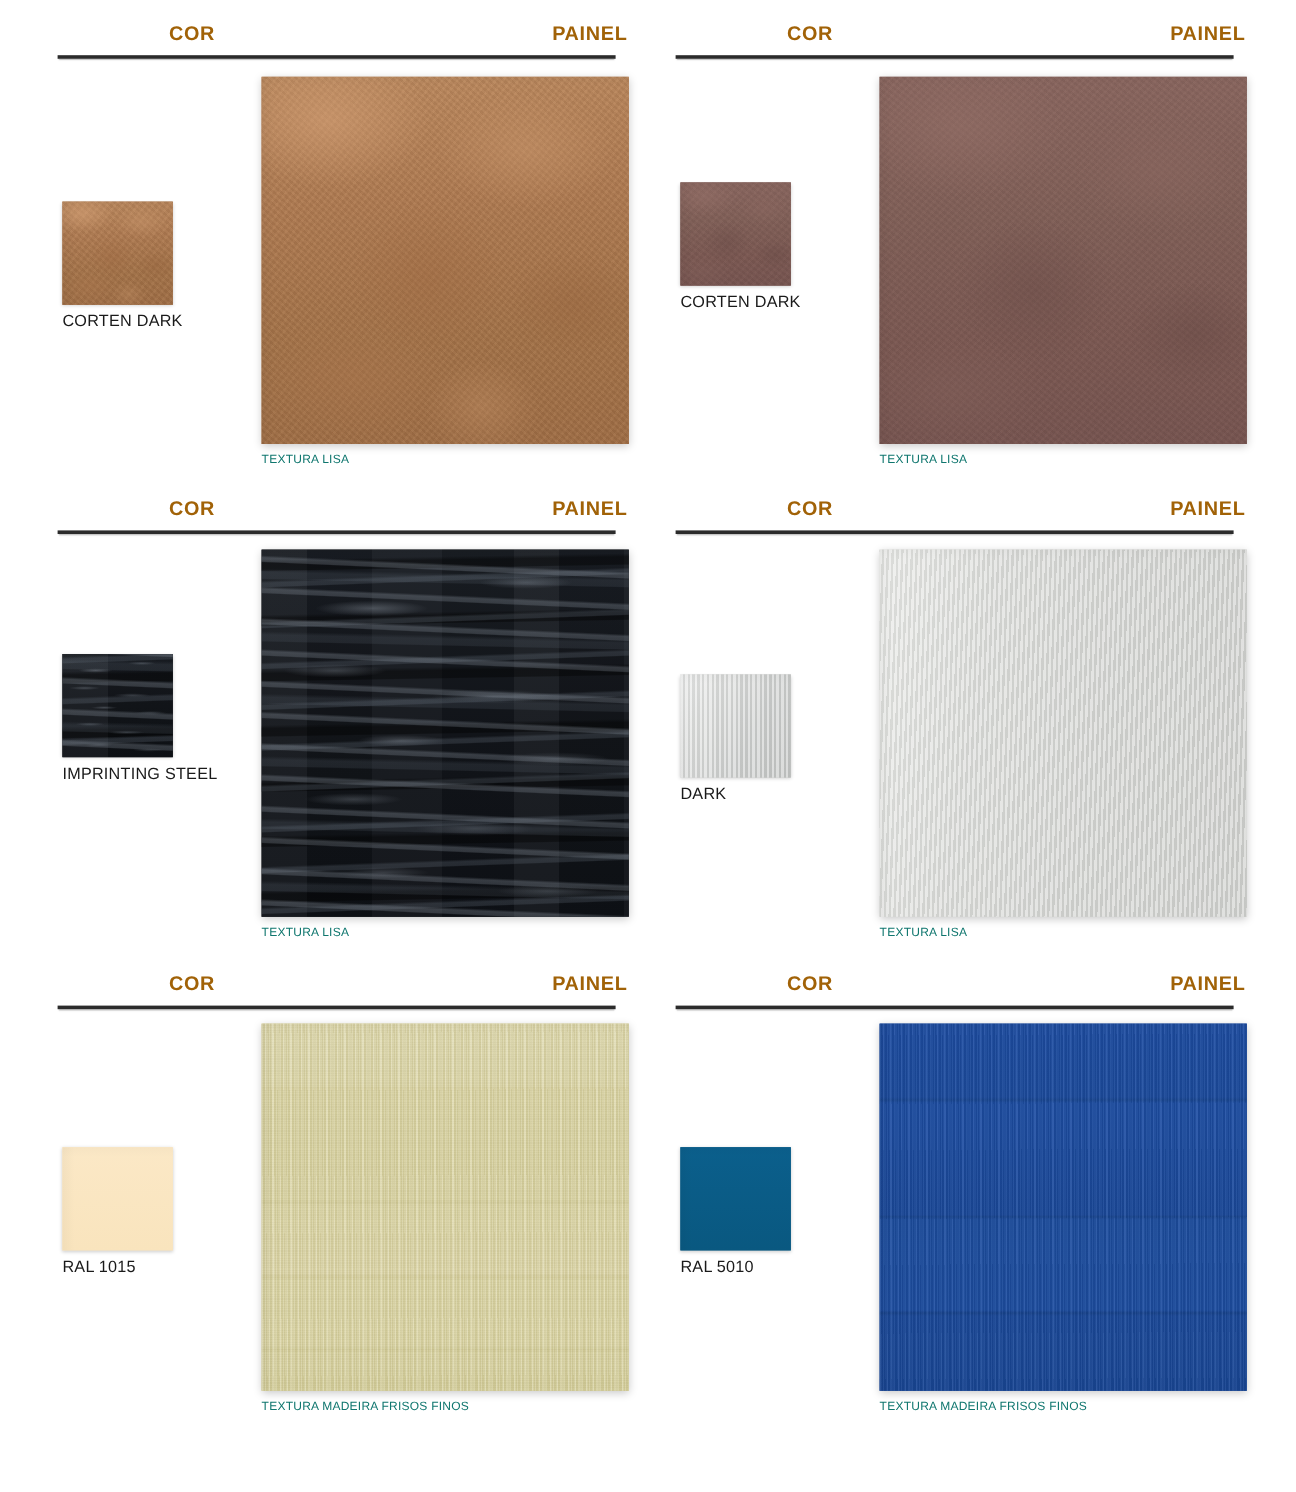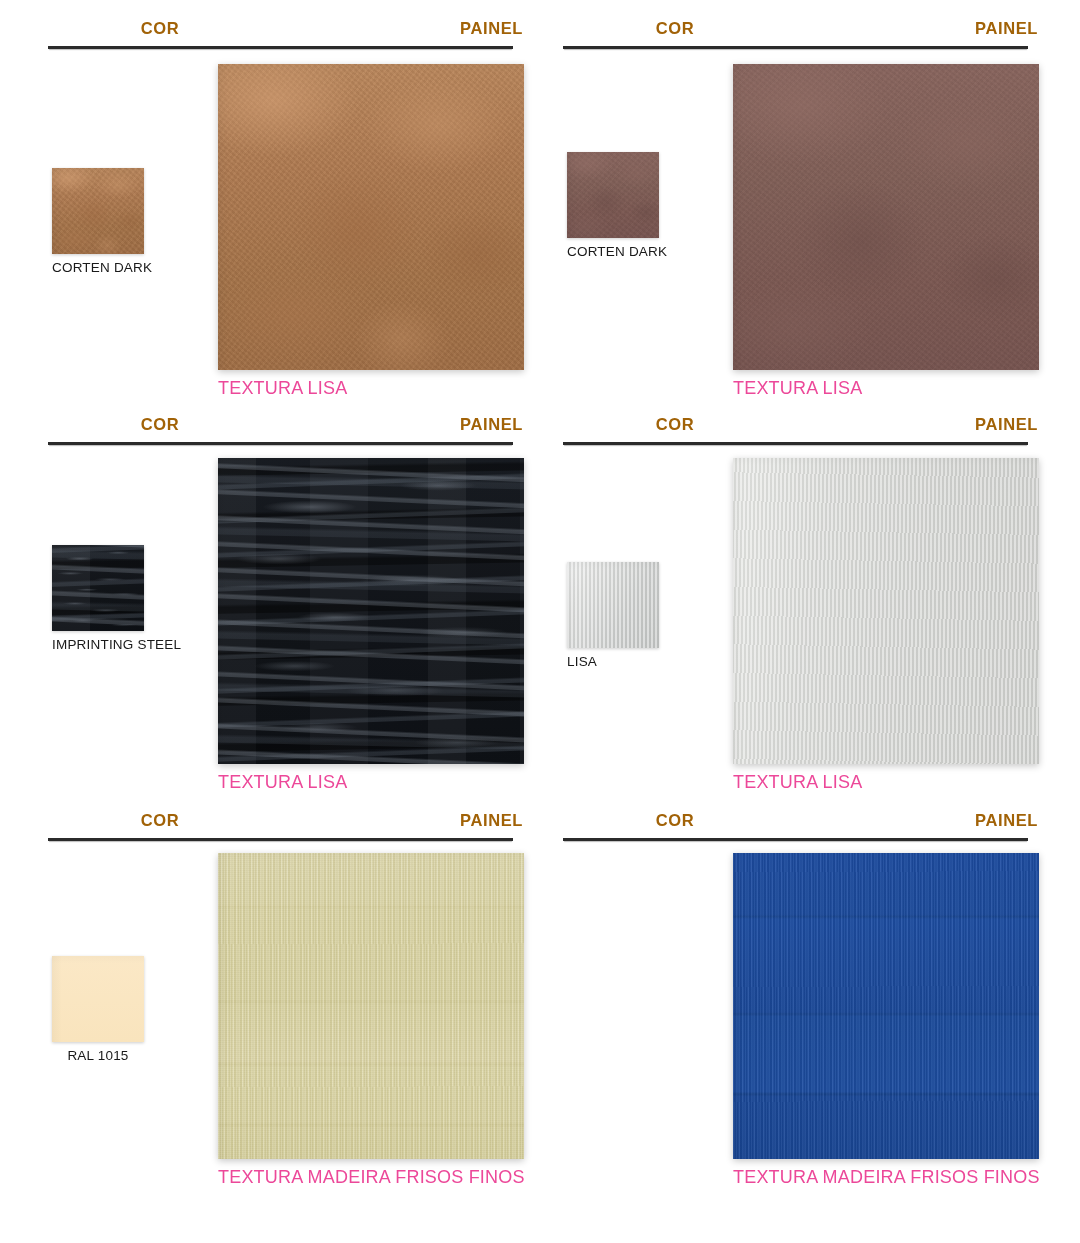--- a/index.html
+++ b/index.html
@@ -100,23 +100,23 @@
   }
   .panel {
     width: 306px;
     height: 306px;
     position: relative;
     overflow: hidden;
     box-shadow: 0 2px 7px rgba(0,0,0,0.22);
   }
   .panel-caption {
     margin-top: 8px;
-    font-size: 18px;
+    font-size: 10px;
     letter-spacing: 0.2px;
-    color: #ec4899;
+    color: #0f766e;
     white-space: nowrap;
   }
 
   
 
   
   .tex-corten-light {
     background-color: #a9764e;
     background-image:
       radial-gradient(ellipse 40% 26% at 18% 12%, rgba(212,160,118,0.55), rgba(212,160,118,0) 70%),
@@ -339,56 +339,62 @@
     <div class="card col-right row-1">
       <div class="card-header">
         <div class="hdr-label hdr-cor">COR</div>
         <div class="hdr-label hdr-painel">PAINEL</div>
         <div class="hdr-rule"></div>
       </div>
       <div class="swatch-wrap" style="top:158px;">
         <div class="swatch tex-inox-swatch">
             <span class="sheen"></span>
           </div>
-        <div class="swatch-label">LISA</div>
+        <div class="swatch-label">DARK</div>
       </div>
       <div class="panel-wrap" style="top:54px;">
         <div class="panel tex-inox">
             <span class="sheen"></span>
           </div>
         <div class="panel-caption">TEXTURA LISA</div>
       </div>
     </div>
 
     <div class="card col-left row-2">
       <div class="card-header">
         <div class="hdr-label hdr-cor">COR</div>
         <div class="hdr-label hdr-painel">PAINEL</div>
         <div class="hdr-rule"></div>
       </div>
-      <div class="swatch-wrap" style="top:156px;text-align:center;">
+      <div class="swatch-wrap" style="top:156px;">
         <div class="swatch tex-ral1015-swatch">
             <span class="sheen"></span>
           </div>
         <div class="swatch-label">RAL 1015</div>
       </div>
       <div class="panel-wrap" style="top:53px;">
         <div class="panel tex-wood-beige">
             <span class="sheen"></span>
           </div>
         <div class="panel-caption">TEXTURA MADEIRA FRISOS FINOS</div>
       </div>
     </div>
 
     <div class="card col-right row-2">
       <div class="card-header">
         <div class="hdr-label hdr-cor">COR</div>
         <div class="hdr-label hdr-painel">PAINEL</div>
         <div class="hdr-rule"></div>
       </div>
+      <div class="swatch-wrap" style="top:156px;">
+        <div class="swatch tex-ral5010-swatch">
+            <span class="sheen"></span>
+          </div>
+        <div class="swatch-label">RAL 5010</div>
+      </div>
       <div class="panel-wrap" style="top:53px;">
         <div class="panel tex-wood-blue">
             <span class="sheen"></span>
           </div>
         <div class="panel-caption">TEXTURA MADEIRA FRISOS FINOS</div>
       </div>
     </div>
 
   </div>
 </div>

